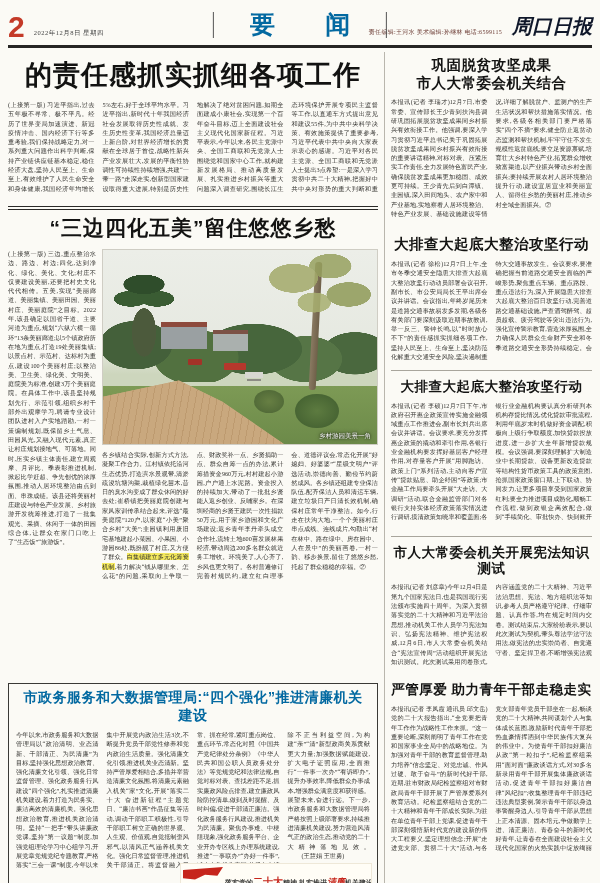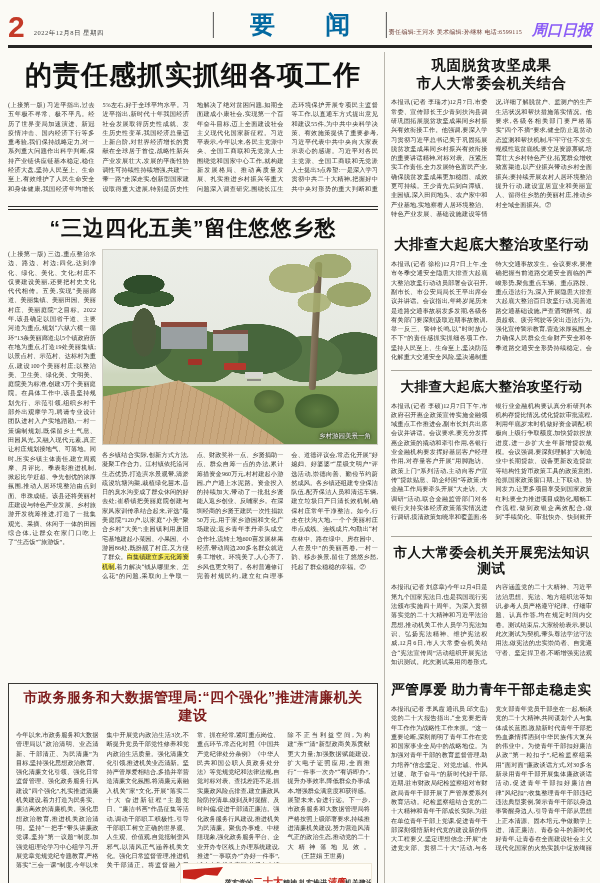--- a/index.html
+++ b/index.html
@@ -11,21 +11,21 @@
   .page { width:600px; height:883px; padding:6px 8px 5px; position:relative; }
 
   
   .hdr { position:relative; height:42px; border-bottom:3px solid #262524; display:flex; align-items:flex-end; padding-bottom:5px; }
   .pagenum { font-family:"Liberation Sans",sans-serif; font-weight:bold; font-size:30px; line-height:0.9; color:#c43a28; }
   .hdr-date { font-size:6.5px; color:#444; margin-left:9px; letter-spacing:0.5px; padding-bottom:2px; }
   .section-wrap { position:absolute; left:50%; transform:translateX(-50%); bottom:4px; display:flex; align-items:center; }
   .vbar { width:1px; height:26px; background:#555; }
   .section-title { font-size:25px; font-weight:900; letter-spacing:22px; padding:0 14px 0 36px; color:#0369a1; font-family:"Liberation Serif",serif; }
   .hdr-editors { font-size:6px; color:#6b3a33; margin-left:auto; padding-bottom:3px; letter-spacing:0.3px; }
-  .masthead { font-size:15px; font-weight:bold; font-style:italic; color:#8b5cf6; margin-left:10px; padding-bottom:0; font-family:"Liberation Serif",serif; white-space:nowrap; }
+  .masthead { font-size:20px; font-weight:bold; font-style:italic; color:#0f172a; margin-left:10px; padding-bottom:0; font-family:"Liberation Serif",serif; white-space:nowrap; }
 
   
   .content { display:flex; margin-top:4px; }
   .left-region { width:370px; }
   .right-region { flex:1; margin-left:6px; border-left:1px solid #b9b6ad; padding-left:6px; }
 
   .jtext { text-align:justify; text-justify:inter-ideograph; }
   .body-sm { font-size:6.2px; line-height:1.5; color:#33322f; }
 
   
@@ -76,21 +76,21 @@
   .ph-path { position:absolute; left:0; bottom:0; width:66%; height:42%;
     background:repeating-linear-gradient(100deg,#c9a87e 0 6px,#bd9a6f 6px 7px), #c9a87e;
     clip-path:polygon(0 42%, 42% 22%, 66% 48%, 100% 100%, 0 100%); }
   .ph-bench1 { position:absolute; left:44%; top:58%; width:22px; height:7px; background:#b5372c; border-radius:1px; }
   .ph-bench2 { position:absolute; left:31%; top:56%; width:14px; height:6px; background:#a33328; border-radius:1px; }
   .ph-table { position:absolute; left:52%; top:63%; width:18px; height:6px; background:#d8d8d2; box-shadow:0 5px 0 -2px #8c8c84; }
   .ph-caption { position:absolute; right:6px; bottom:3px; color:#fff; font-size:6.5px; text-shadow:0 0 2px rgba(0,0,0,0.9), 0 0 4px rgba(0,0,0,0.7); }
 
   
   .box-g { margin-top:6px; border:1.5px solid #3a3935; padding:4px 7px 5px; height:222px; position:relative; }
-  .headline-g { font-size:14px; font-weight:900; text-align:center; margin:1px 4px 5px; color:#7f1d1d; font-family:"Liberation Sans",sans-serif; letter-spacing:0.5px; }
+  .headline-g { font-size:14px; font-weight:900; text-align:center; margin:1px 4px 5px; color:#0369a1; font-family:"Liberation Sans",sans-serif; letter-spacing:0.5px; }
   .g-body { column-count:4; column-gap:8px; height:183px; overflow:hidden; }
   .g-byline { display:inline-block; margin-left:14px; }
 
   
   .banner { position:absolute; right:5px; bottom:4px; width:192px; height:37px; background:#fffdf6; border:1px solid #eee8d8; display:flex; align-items:center; overflow:hidden; }
   .banner-left { width:44px; position:relative; height:100%; flex:none; }
   .banner-flag { position:absolute; left:2px; top:3px; width:40px; height:16px; background:#c6251c;
     clip-path:polygon(0 18%, 100% 0, 86% 55%, 55% 48%, 30% 78%, 0 70%); }
   .banner-main { flex:1; font-size:7px; font-weight:bold; color:#3a3a38; white-space:nowrap; line-height:1.1; font-family:"Liberation Sans",sans-serif; }
   .banner-main .big-red { color:#c6251c; font-size:10px; }

